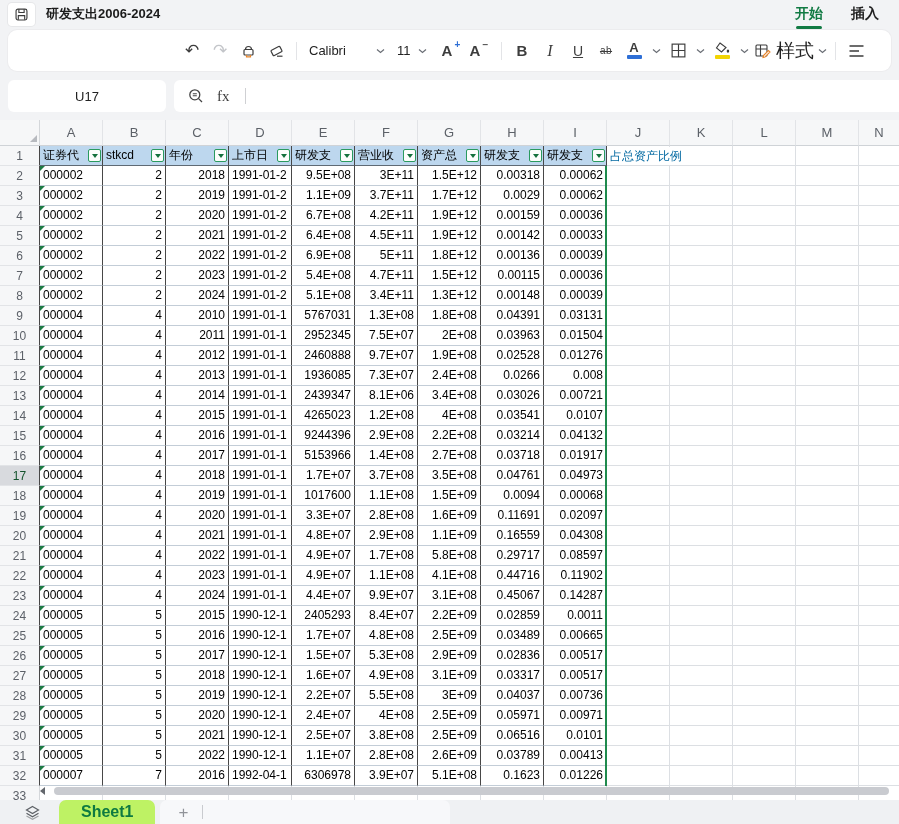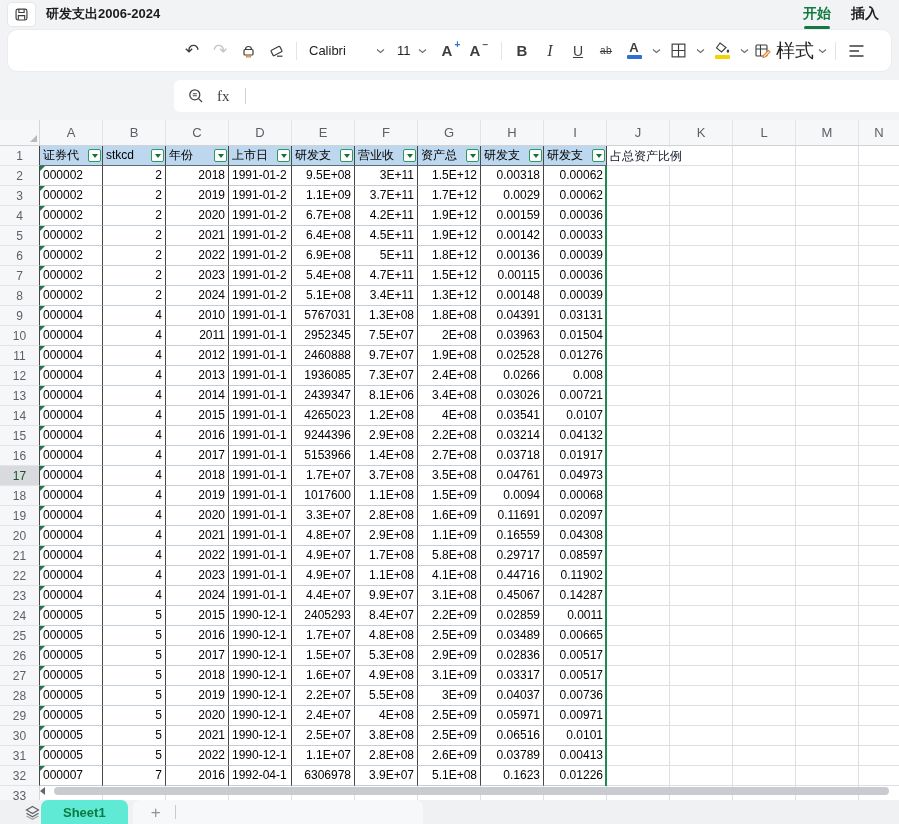--- a/index.html
+++ b/index.html
@@ -3,21 +3,21 @@
 <meta charset="utf-8">
 <style>
   *{box-sizing:border-box;margin:0;padding:0}
   html,body{width:899px;height:824px;overflow:hidden}
   body{position:relative;background:#f2f3f5;font-family:"Liberation Sans",sans-serif;-webkit-font-smoothing:antialiased}
 
   
   .titlebar{position:absolute;top:0;left:0;right:0;height:28px;display:flex;align-items:center}
   .save-btn{width:27px;height:23px;background:#fff;border-radius:4px;margin-left:8px;display:flex;align-items:center;justify-content:center;box-shadow:0 0 0 1px #e6e7e9;cursor:pointer}
   .doc-title{margin-left:11px;font-size:13px;font-weight:700;color:#1b1b1b}
-  .rtabs{margin-left:auto;display:flex;gap:20px;margin-right:20px;font-size:14px;font-weight:700}
+  .rtabs{margin-left:auto;display:flex;gap:28px;margin-right:20px;font-size:14px;font-weight:700}
   .rtab{color:#1f1f1f;position:relative;cursor:pointer}
   .rtab.active{color:#117a43}
   .rtab.active::after{content:"";position:absolute;left:1px;right:1px;bottom:-6px;height:3px;border-radius:2px;background:#117a43}
 
   
   .toolbar{position:absolute;top:30px;left:8px;right:8px;height:41px;background:#fff;border-radius:9px;display:flex;align-items:center;box-shadow:0 0 0 1px #ececee}
   .tb-start{width:170px;flex:none}
   .tbi{display:flex;align-items:center;justify-content:center;height:26px;min-width:24px;margin:0 2px;color:#3d3d3d;font-size:15px;border-radius:4px;cursor:pointer}
   .tbdiv{width:1px;height:18px;background:#e3e4e7;margin:0 6px;flex:none}
   .sel-ctl{display:flex;align-items:center;justify-content:space-between;height:26px;padding:0 6px;font-size:13px;color:#222;cursor:pointer;border-radius:4px}
@@ -57,32 +57,32 @@
   .cl{width:63px;flex:none;background:#f6f7f8;border-right:1px solid #e2e4e7;border-bottom:1px solid #cfd3d7;color:#5c6168;font-size:13px;display:flex;align-items:center;justify-content:center;cursor:pointer}
   .cl.last{flex:1;border-right:none}
   .cell{width:63px;flex:none;font-size:12px;line-height:19px;border-right:1px solid #dcdfe3;border-bottom:1px solid #dcdfe3;padding:0 3px;white-space:nowrap;overflow:hidden;position:relative;background:#fff;cursor:cell}
   .cell.lastc{flex:1;border-right:none}
   .cell.table{border-right-color:#474747;border-bottom-color:#c3cdd7}
   .cell.hdr{background:#bdd7ee;border-right-color:#474747;border-bottom-color:#5f6a74;padding-right:8px;color:#000}
   .al-l{text-align:left}.al-r{text-align:right}
   .tri{position:absolute;left:0;top:0;width:0;height:0;border-top:5px solid #1d7a44;border-right:5px solid transparent}
   .filter-btn{position:absolute;right:1px;top:3px;width:13px;height:13px;background:#fcfdfc;border:1px solid #2a9a5f;border-radius:2px;display:flex;align-items:center;justify-content:center;cursor:pointer}
   .filter-tri{width:0;height:0;border-top:4px solid #14713d;border-left:3px solid transparent;border-right:3px solid transparent;margin-top:1px}
-  .ovf{position:absolute;left:610px;top:27px;height:18px;line-height:18px;background:#fff;font-size:12px;color:#0f172a;padding-right:5px;z-index:3}
+  .ovf{position:absolute;left:610px;top:27px;height:18px;line-height:18px;background:#fff;font-size:12px;color:#0369a1;padding-right:5px;z-index:3}
   .table-edge{position:absolute;left:605px;top:46px;width:2px;height:620px;background:#1f8a4d;z-index:2}
 
   
   .hscroll{position:absolute;left:40px;right:10px;top:786px;height:10px;display:flex;align-items:center;z-index:6}
   .hs-arrow{width:0;height:0;border-top:4px solid transparent;border-bottom:4px solid transparent;border-right:5px solid #63676d;margin-right:9px;cursor:pointer}
   .hs-thumb{flex:1;height:8px;border-radius:4px;background:#c9cbd0;cursor:grab}
 
   
   .sheetbar{position:absolute;left:0;right:0;bottom:0;height:24px;background:#eff1f3;display:flex;align-items:flex-end;z-index:5}
   .layers{margin:0 0 4px 24px;color:#5c6065;display:flex;cursor:pointer}
-  .tab-active{height:24px;background:#5eead4;border-radius:7px 7px 0 0;display:flex;align-items:center;padding:0 22px;color:#0e7a41;font-weight:700;font-size:13px;cursor:pointer}
+  .tab-active{margin-left:18px;height:24px;background:#bef264;border-radius:7px 7px 0 0;display:flex;align-items:center;padding:0 22px;color:#0e7a41;font-weight:700;font-size:16px;cursor:pointer}
   .tab-plus{margin-left:5px;height:24px;background:#f7f8fa;border-radius:7px 7px 0 0;display:flex;align-items:center;padding:0 18px;min-width:290px;color:#8a8d92;cursor:pointer}
   .plus-glyph{font-size:17px;line-height:1;color:#909399}
   .tab-div{width:1px;height:14px;background:#c9cbcf;margin-left:14px}
 </style>
 </head>
 <body>
 
 <div class="titlebar">
   <div class="save-btn">
     <svg width="15" height="15" viewBox="0 0 16 16" fill="none" stroke="#3c3c3c" stroke-width="1.2">
@@ -205,20 +205,21 @@
   <span class="tbdiv"></span>
 
   <span class="tbi">
     <svg width="17" height="14" viewBox="0 0 17 14" fill="none" stroke="#3d3d3d" stroke-width="1.3">
       <path d="M1.5 2 H15.5 M1.5 7 H11 M1.5 12 H15.5"></path>
     </svg>
   </span>
 </div>
 
 <div class="frow">
+  <div class="namebox">U17</div>
   <div class="fbox">
     <svg width="16" height="16" viewBox="0 0 16 16" fill="none" stroke="#444" stroke-width="1.3">
       <circle cx="6.8" cy="6.8" r="5"></circle>
         <path d="M4.8 5.8 h4 M4.8 7.8 h4" stroke-width="1.1"></path>
         <path d="M10.6 10.6 L14 14"></path>
     </svg>
     <span class="fx">fx</span>
     <span class="caret"></span>
     <input class="f-input" value="" style="">
   </div>

